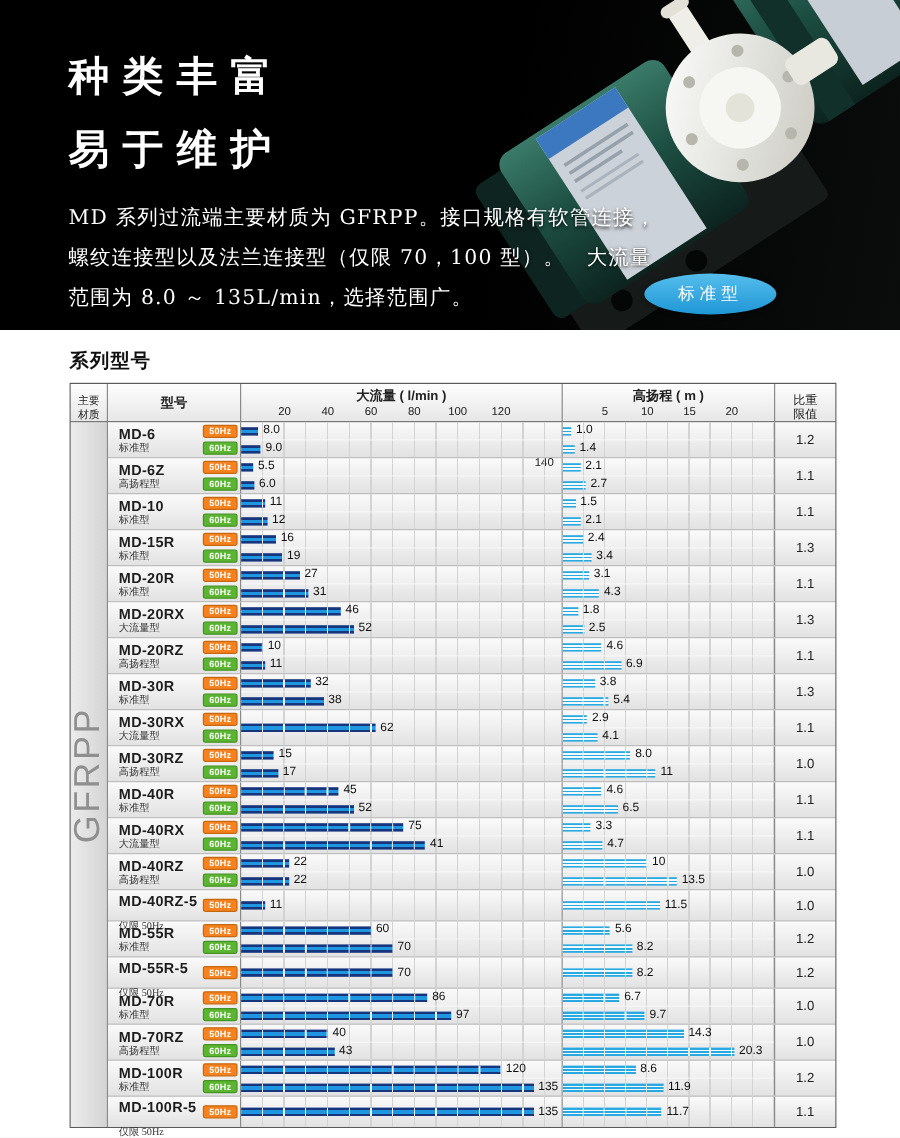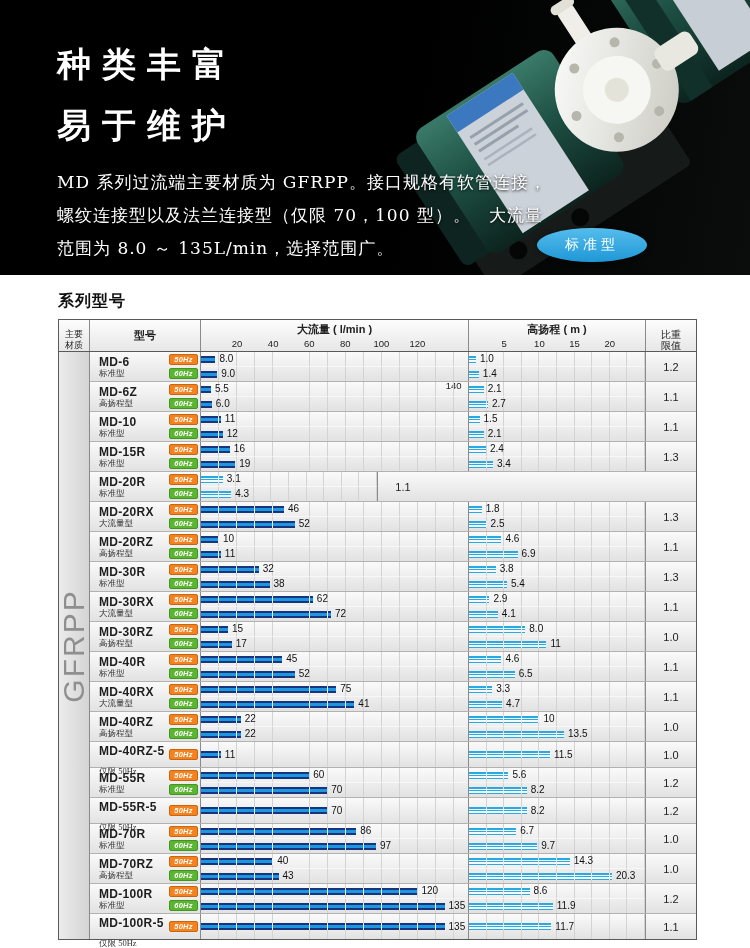--- a/index.html
+++ b/index.html
@@ -41,21 +41,21 @@
   .group.double{height:29px;}
   .group.single{height:25px;}
 
   .model-cell{position:relative;text-align:right;}
   .model-name{position:absolute;left:9px;top:3px;font-size:12px;font-weight:bold;color:#1d1d1d;letter-spacing:.3px;}
   .model-sub{position:absolute;left:9px;top:16px;font-size:8.5px;color:#333;}
   .single .model-name{top:2px;}
   .single .model-sub{top:24px;font-family:Liberation Serif, serif;}
   .badge-col{position:absolute;right:2px;top:0;bottom:0;display:flex;flex-direction:column;}
   .badge-slot{flex:1;display:flex;align-items:center;justify-content:flex-end;}
-  .hz-badge{box-sizing:border-box;width:29px;height:11px;border-radius:2px;font-size:7.5px;font-weight:bold;color:#fff;display:flex;align-items:center;justify-content:center;letter-spacing:.2px;font-style:italic;}
+  .hz-badge{box-sizing:border-box;width:29px;height:11px;border-radius:2px;font-size:7.5px;font-weight:bold;color:#fff;display:flex;align-items:center;justify-content:center;letter-spacing:.2px;}
   .hz-50{background:var(--hz50,#f5821f);border:1px solid #c8680e;}
   .hz-60{background:var(--hz60,#5cb531);border:1px solid #449423;}
 
   .chart-cell{position:relative;display:flex;flex-direction:column;}
   .flow-cell{background-image:repeating-linear-gradient(90deg,transparent 0 17.1px,#d3d3d3 17.1px 18.1px);}
   .head-cell{background-image:repeating-linear-gradient(90deg,transparent 0 16.6px,#d3d3d3 16.6px 17.6px);}
   .bar-row{flex:1;display:flex;align-items:center;position:relative;}
   .bar-row + .bar-row{border-top:1px solid rgba(255,255,255,.55);}
   .bar{height:7px;flex:none;}
   .flow-bar{background-image:
@@ -314,20 +314,30 @@
             <div class="model-sub">标准型</div>
             <div class="badge-col">
               <div class="badge-slot">
                 <span class="hz-badge hz-50">50Hz</span>
               </div>
               <div class="badge-slot">
                 <span class="hz-badge hz-60">60Hz</span>
               </div>
             </div>
           </div>
+          <div class="cell chart-cell flow-cell w-flow">
+            <div class="bar-row">
+              <div class="bar flow-bar" style="width: 18.2432%;"></div>
+              <span class="bar-label">27</span>
+            </div>
+            <div class="bar-row">
+              <div class="bar flow-bar" style="width: 20.9459%;"></div>
+              <span class="bar-label">31</span>
+            </div>
+          </div>
           <div class="cell chart-cell head-cell w-head">
             <div class="bar-row">
               <div class="bar head-bar" style="width: 12.4%;"></div>
               <span class="bar-label">3.1</span>
             </div>
             <div class="bar-row">
               <div class="bar head-bar" style="width: 17.2%;"></div>
               <span class="bar-label">4.3</span>
             </div>
           </div>
@@ -448,24 +458,20 @@
               </div>
               <div class="badge-slot">
                 <span class="hz-badge hz-60">60Hz</span>
               </div>
             </div>
           </div>
           <div class="cell chart-cell flow-cell w-flow">
             <div class="bar-row">
               <div class="bar flow-bar" style="width: 41.8919%;"></div>
               <span class="bar-label">62</span>
-            </div>
-            <div class="bar-row">
-              <div class="bar flow-bar" style="width: 48.6486%;"></div>
-              <span class="bar-label">72</span>
             </div>
           </div>
           <div class="cell chart-cell head-cell w-head">
             <div class="bar-row">
               <div class="bar head-bar" style="width: 11.6%;"></div>
               <span class="bar-label">2.9</span>
             </div>
             <div class="bar-row">
               <div class="bar head-bar" style="width: 16.4%;"></div>
               <span class="bar-label">4.1</span>

